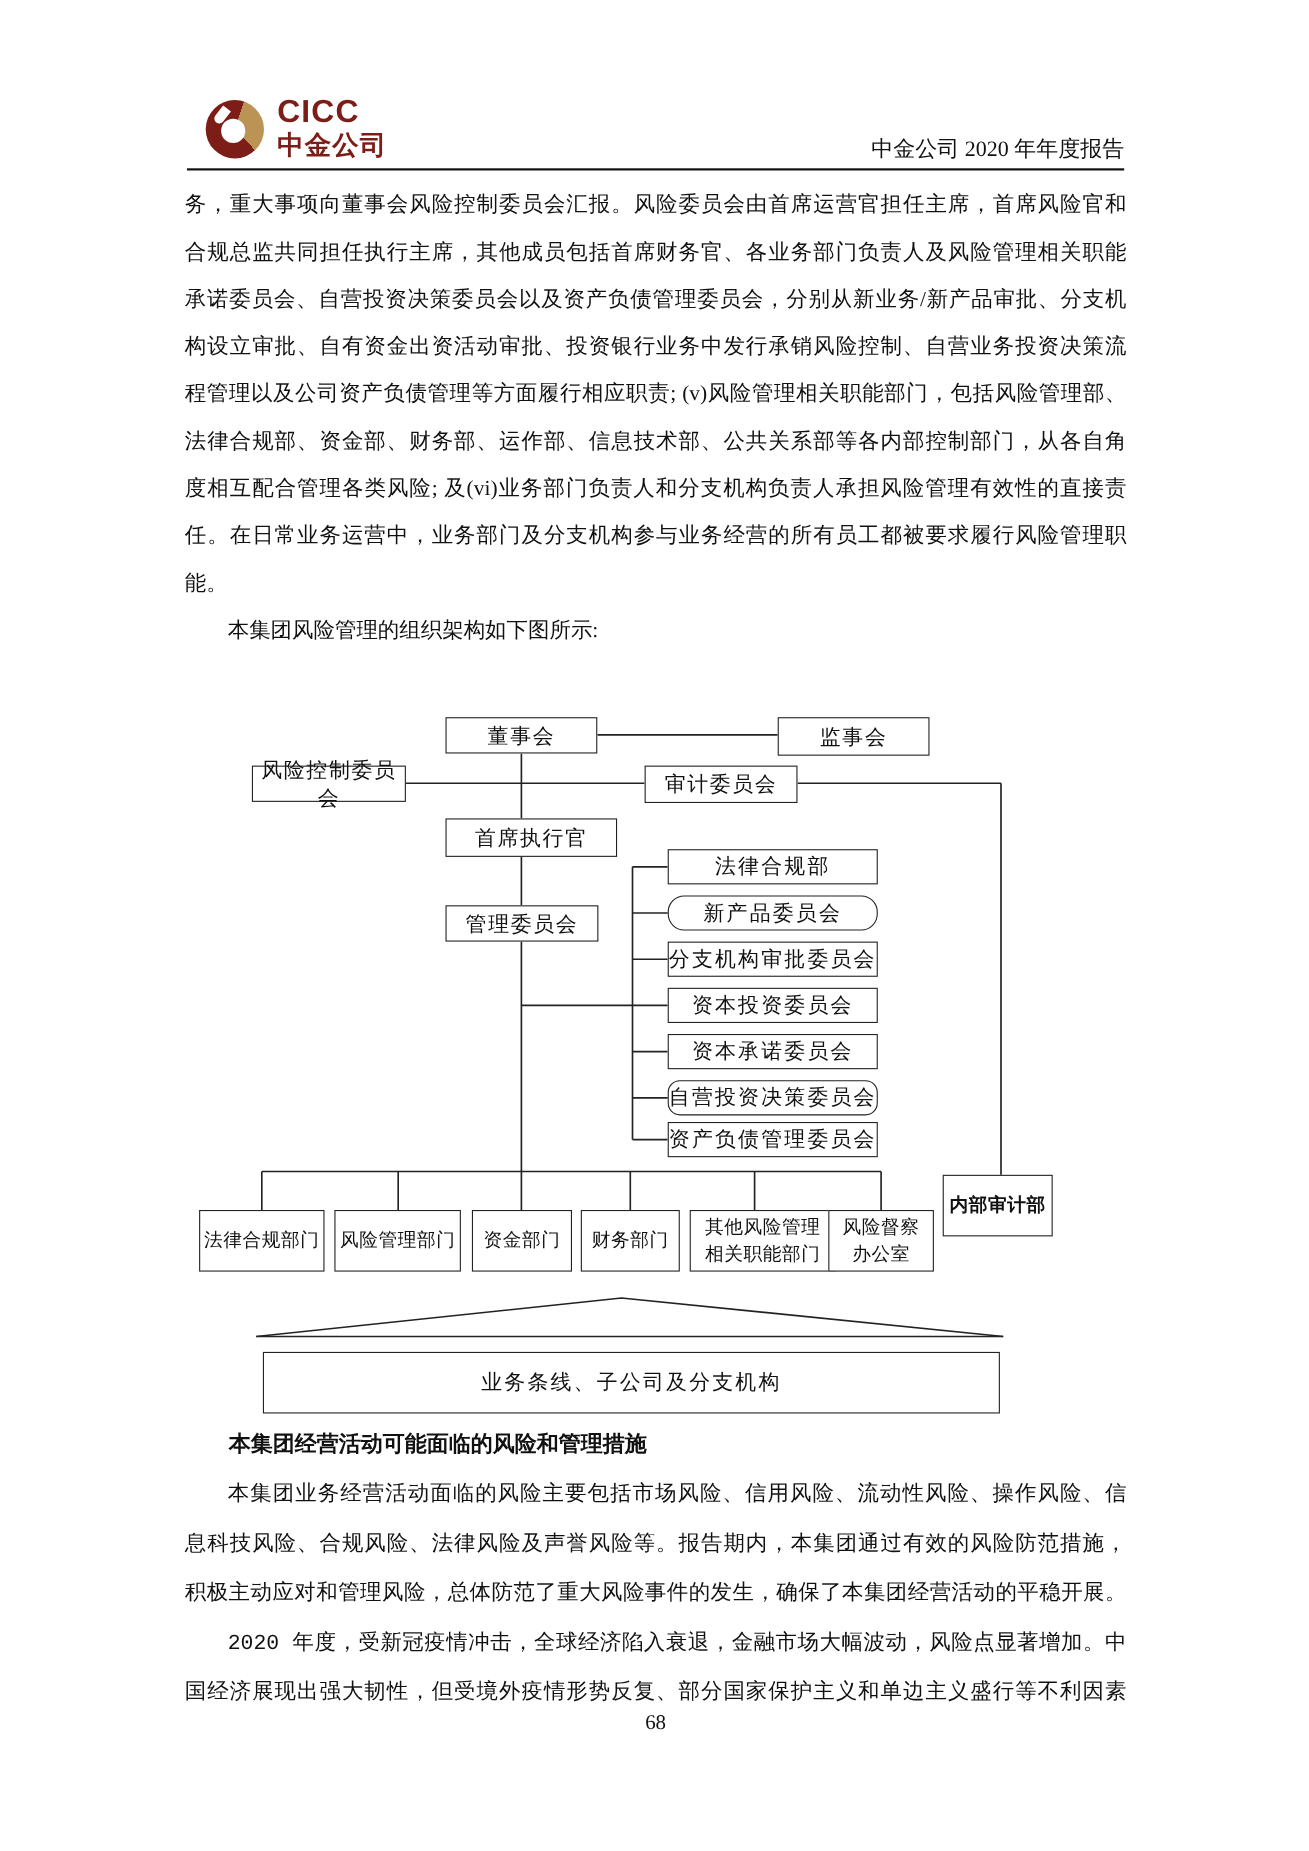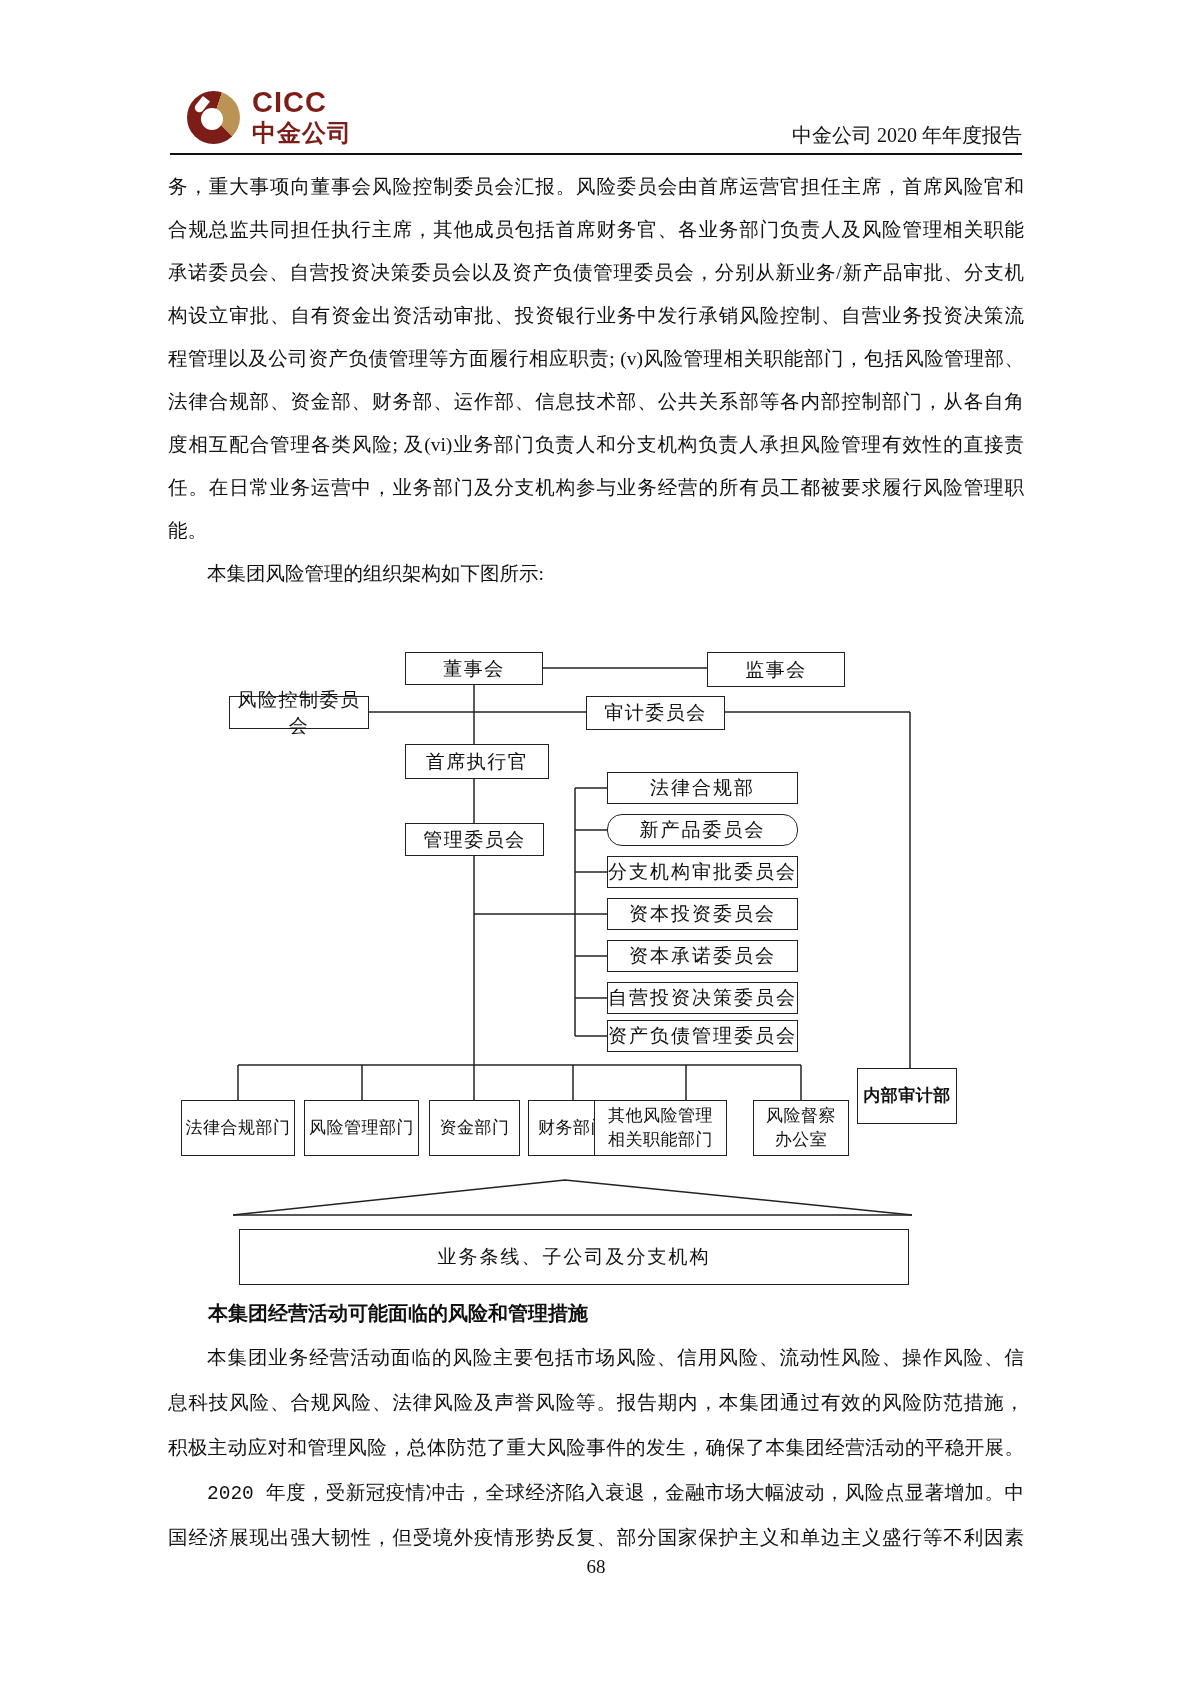--- a/index.html
+++ b/index.html
@@ -123,36 +123,36 @@
       <line x1="801" y1="1065" x2="801" y2="1100"></line>
       <polyline points="233,1215 565,1180 912,1215"></polyline>
       <line x1="233" y1="1215" x2="912" y2="1215"></line>
     </g>
   </svg>
 
   <div class="obox" style="left:405px;top:652px;width:138px;height:33px;">董事会</div>
   <div class="obox" style="left:707px;top:652px;width:138px;height:35px;">监事会</div>
   <div class="obox" style="left:229px;top:696px;width:140px;height:33px;">风险控制委员会</div>
   <div class="obox" style="left:586px;top:696px;width:139px;height:34px;">审计委员会</div>
-  <div class="obox" style="left:405px;top:744px;width:144px;height:35px;">首席执行官</div>
+  <div class="obox" style="left:405px;top:744px;width:156px;height:35px;">首席执行官</div>
   <div class="obox" style="left:405px;top:823px;width:139px;height:33px;">管理委员会</div>
 
   <div class="obox wide" style="left:607px;top:772px;width:191px;height:32px;">法律合规部</div>
   <div class="obox wide" style="left:607px;top:814px;width:191px;height:32px;border-radius:15px;">新产品委员会</div>
   <div class="obox wide" style="left:607px;top:856px;width:191px;height:32px;">分支机构审批委员会</div>
   <div class="obox wide" style="left:607px;top:898px;width:191px;height:32px;">资本投资委员会</div>
   <div class="obox wide" style="left:607px;top:940px;width:191px;height:32px;">资本承诺委员会</div>
-  <div class="obox wide" style="left:607px;top:982px;width:191px;height:32px;">自营投资决策委员会</div>
+  <div class="obox wide" style="left:607px;top:982px;width:191px;height:32px;border-radius:11px;">自营投资决策委员会</div>
   <div class="obox wide" style="left:607px;top:1020px;width:191px;height:32px;">资产负债管理委员会</div>
 
   <div class="obox dept" style="left:181px;top:1100px;width:114px;height:56px;">法律合规部门</div>
   <div class="obox dept" style="left:304px;top:1100px;width:115px;height:56px;">风险管理部门</div>
   <div class="obox dept" style="left:429px;top:1100px;width:91px;height:56px;">资金部门</div>
   <div class="obox dept" style="left:528px;top:1100px;width:90px;height:56px;">财务部门</div>
-  <div class="obox dept" style="left:594px;top:1100px;width:133px;height:56px;">其他风险管理
+  <div class="obox dept" style="left:627px;top:1100px;width:133px;height:56px;">其他风险管理
 相关职能部门</div>
   <div class="obox dept" style="left:753px;top:1100px;width:96px;height:56px;">风险督察
 办公室</div>
   <div class="obox dept" style="left:857px;top:1068px;width:100px;height:56px;font-weight:bold;">内部审计部</div>
 
   <div class="obox" style="left:239px;top:1229px;width:670px;height:56px;letter-spacing:2px;">业务条线、子公司及分支机构</div>
 
   <div class="textblock tb-risk">
     <div class="ln ind sec-heading">本集团经营活动可能面临的风险和管理措施</div>
     <div class="ln just ind">本集团业务经营活动面临的风险主要包括市场风险、信用风险、流动性风险、操作风险、信</div>

